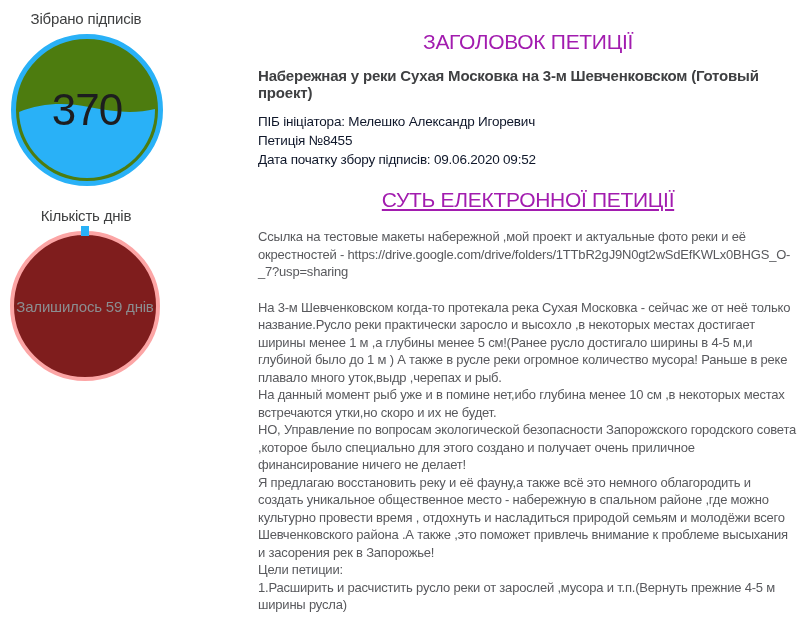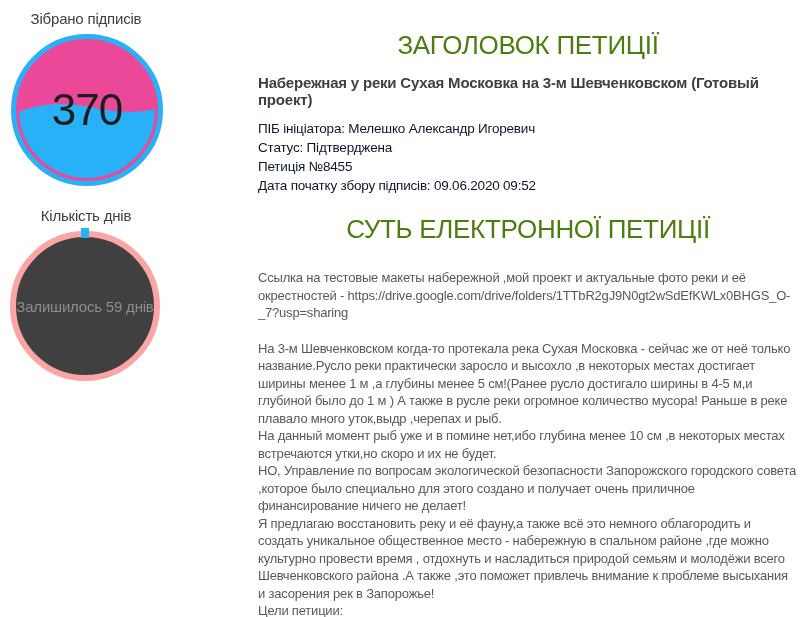--- a/index.html
+++ b/index.html
@@ -14,69 +14,69 @@
 
   .gauge-label {
     position:absolute; left:0; width:172px; text-align:center;
     font-size:15px; color:#3f4041; letter-spacing:-0.2px;
   }
   .label-signatures { top:10px; }
   .label-days { top:207px; }
 
   .circle-signatures {
     position:absolute; left:11px; top:34px; width:152px; height:152px;
-    border:5px solid #29b1f7; border-radius:50%; background:#ec4899;
+    border:5px solid #29b1f7; border-radius:50%; background:#4d7c0f;
   }
   .water-clip {
     position:absolute; inset:3px; border-radius:50%; overflow:hidden;
   }
   .water-clip svg { width:100%; height:100%; display:block; }
   .count {
     position:absolute; inset:0; display:flex; align-items:center; justify-content:center;
     font-size:44px; color:#1d1d1f; letter-spacing:-1px;
   }
 
   .ring-days {
     position:absolute; left:10px; top:231px; width:150px; height:150px;
-    border:6px solid #fca5a5; border-radius:50%; background:#404040;
+    border:4px solid #fca5a5; border-radius:50%; background:#7f1d1d;
   }
   .days-tick {
     position:absolute; top:-9px; left:calc(50% - 4px); width:8px; height:10px;
     background:#29b1f7;
   }
   .days-text {
     position:absolute; inset:0; display:flex; align-items:center; justify-content:center;
     font-size:15px; color:#8b8d90; letter-spacing:-0.2px; text-align:center;
   }
 
   
   .content { position:absolute; left:258px; top:0; width:540px; }
 
   .big-heading {
-    font-size:26px; font-weight:normal; color:#4d7c0f; text-align:center;
+    font-size:21px; font-weight:normal; color:#a21caf; text-align:center;
     letter-spacing:-0.3px;
   }
   .heading-top { margin-top:30px; }
-  .heading-body { margin-top:19px; }
+  .heading-body { margin-top:19px;text-decoration:underline; }
 
   .petition-title {
     margin-top:13px; font-size:15px; font-weight:bold; color:#3f4042;
     letter-spacing:-0.2px;
   }
 
   .meta { margin-top:11px; }
   .meta-line {
     font-size:13.5px; color:#0f172a; line-height:19px; letter-spacing:-0.2px;
   }
 
   .para {
     font-size:13px; color:#58595d; line-height:17.5px; letter-spacing:-0.2px;
     white-space:pre-line;
   }
-  .link-para { margin-top:24px; }
+  .link-para { margin-top:16px; }
   .body-para { margin-top:18px; }
 </style>
 </head>
 <body>
 
 <div class="sidebar">
 
   <div class="gauge-label label-signatures">Зібрано підписів</div>
 
   <div class="circle-signatures">
@@ -98,21 +98,20 @@
 </div>
 
 <main class="content">
 
   <h1 class="big-heading heading-top">ЗАГОЛОВОК ПЕТИЦІЇ</h1>
 
   <div class="petition-title">Набережная у реки Сухая Московка на 3-м Шевченковском (Готовый проект)</div>
 
   <div class="meta">
     <div class="meta-line">ПІБ ініціатора: Мелешко Александр Игоревич</div>
-    <div class="meta-line">Статус: Підтверджена</div>
     <div class="meta-line">Петиція №8455</div>
     <div class="meta-line">Дата початку збору підписів: 09.06.2020 09:52</div>
   </div>
 
   <h1 class="big-heading heading-body">СУТЬ ЕЛЕКТРОННОЇ ПЕТИЦІЇ</h1>
 
   <p class="para link-para">Ссылка на тестовые макеты набережной ,мой проект и актуальные фото реки и её окрестностей - https://drive.google.com/drive/folders/1TTbR2gJ9N0gt2wSdEfKWLx0BHGS_O-_7?usp=sharing</p>
 
   <p class="para body-para">На 3-м Шевченковском когда-то протекала река Сухая Московка - сейчас же от неё только название.Русло реки практически заросло и высохло ,в некоторых местах достигает ширины менее 1 м ,а глубины менее 5 см!(Ранее русло достигало ширины в 4-5 м,и глубиной было до 1 м ) А также в русле реки огромное количество мусора! Раньше в реке плавало много уток,выдр ,черепах и рыб.
 На данный момент рыб уже и в помине нет,ибо глубина менее 10 см ,в некоторых местах встречаются утки,но скоро и их не будет.

